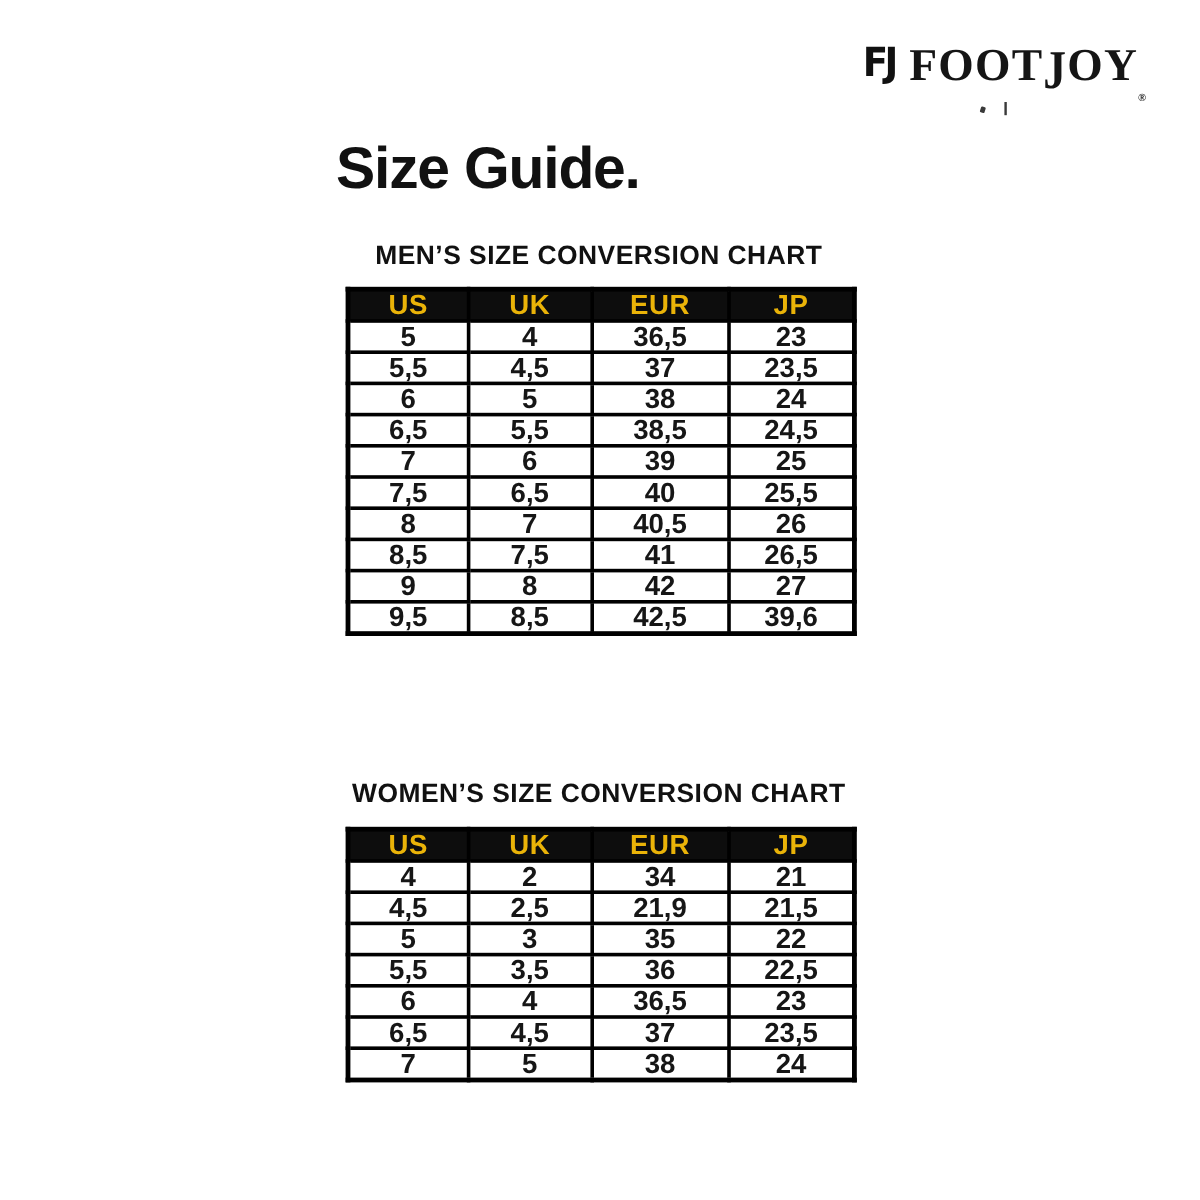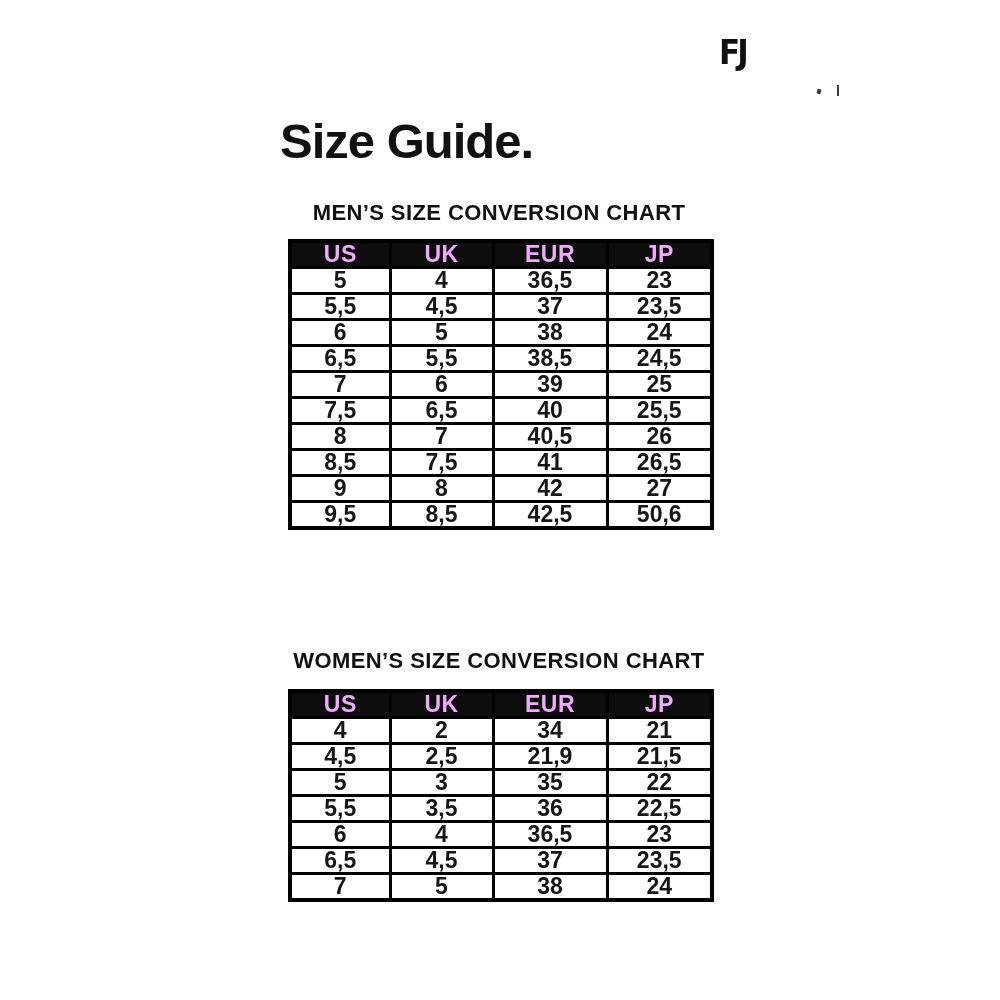--- a/index.html
+++ b/index.html
@@ -32,31 +32,32 @@
   .chart-title{position:absolute;left:288px;width:422px;text-align:center;
     font-size:22px;font-weight:bold;letter-spacing:.4px;color:var(--title);line-height:1;}
   .chart-title.mens{top:202px;}
   .chart-title.womens{top:650px;}
 
   
   table.size-table{position:absolute;left:288px;width:422px;border-collapse:collapse;
     table-layout:fixed;border:4px solid var(--border);}
   table.size-table.mens{top:239px;}
   table.size-table.womens{top:689px;}
-  .size-table th{background:var(--header-bg);color:#f0abfc;border:3px solid var(--border);
+  .size-table th{background:var(--header-bg);color:#eab308;border:3px solid var(--border);
     font-size:23px;font-weight:bold;letter-spacing:.5px;height:25px;line-height:1;
     text-align:center;vertical-align:middle;}
   .size-table td{border:3px solid var(--border);font-size:23px;font-weight:bold;
     color:var(--text);height:24.4px;line-height:1;text-align:center;vertical-align:middle;}
 </style>
 </head>
 <body>
 
 <div class="logo">
   <span class="fj-mark">FJ</span>
+  <span class="wordmark">FOOT<span class="logo-j">J</span>OY<span class="reg-mark">®</span></span>
 </div>
 <div class="artifact-dot"></div>
 <div class="artifact-tick"></div>
 
 <h1 class="size-title">Size Guide.</h1>
 
 <h2 class="chart-title mens">MEN’S SIZE CONVERSION CHART</h2>
 <table class="size-table mens">
   <colgroup>
     <col style="width:100px">
@@ -124,21 +125,21 @@
       <tr>
         <td>9</td>
         <td>8</td>
         <td>42</td>
         <td>27</td>
       </tr>
       <tr>
         <td>9,5</td>
         <td>8,5</td>
         <td>42,5</td>
-        <td>50,6</td>
+        <td>39,6</td>
       </tr>
     </tbody>
 </table>
 
 <h2 class="chart-title womens">WOMEN’S SIZE CONVERSION CHART</h2>
 <table class="size-table womens">
   <colgroup>
     <col style="width:100px">
       <col style="width:103px">
       <col style="width:114px">

